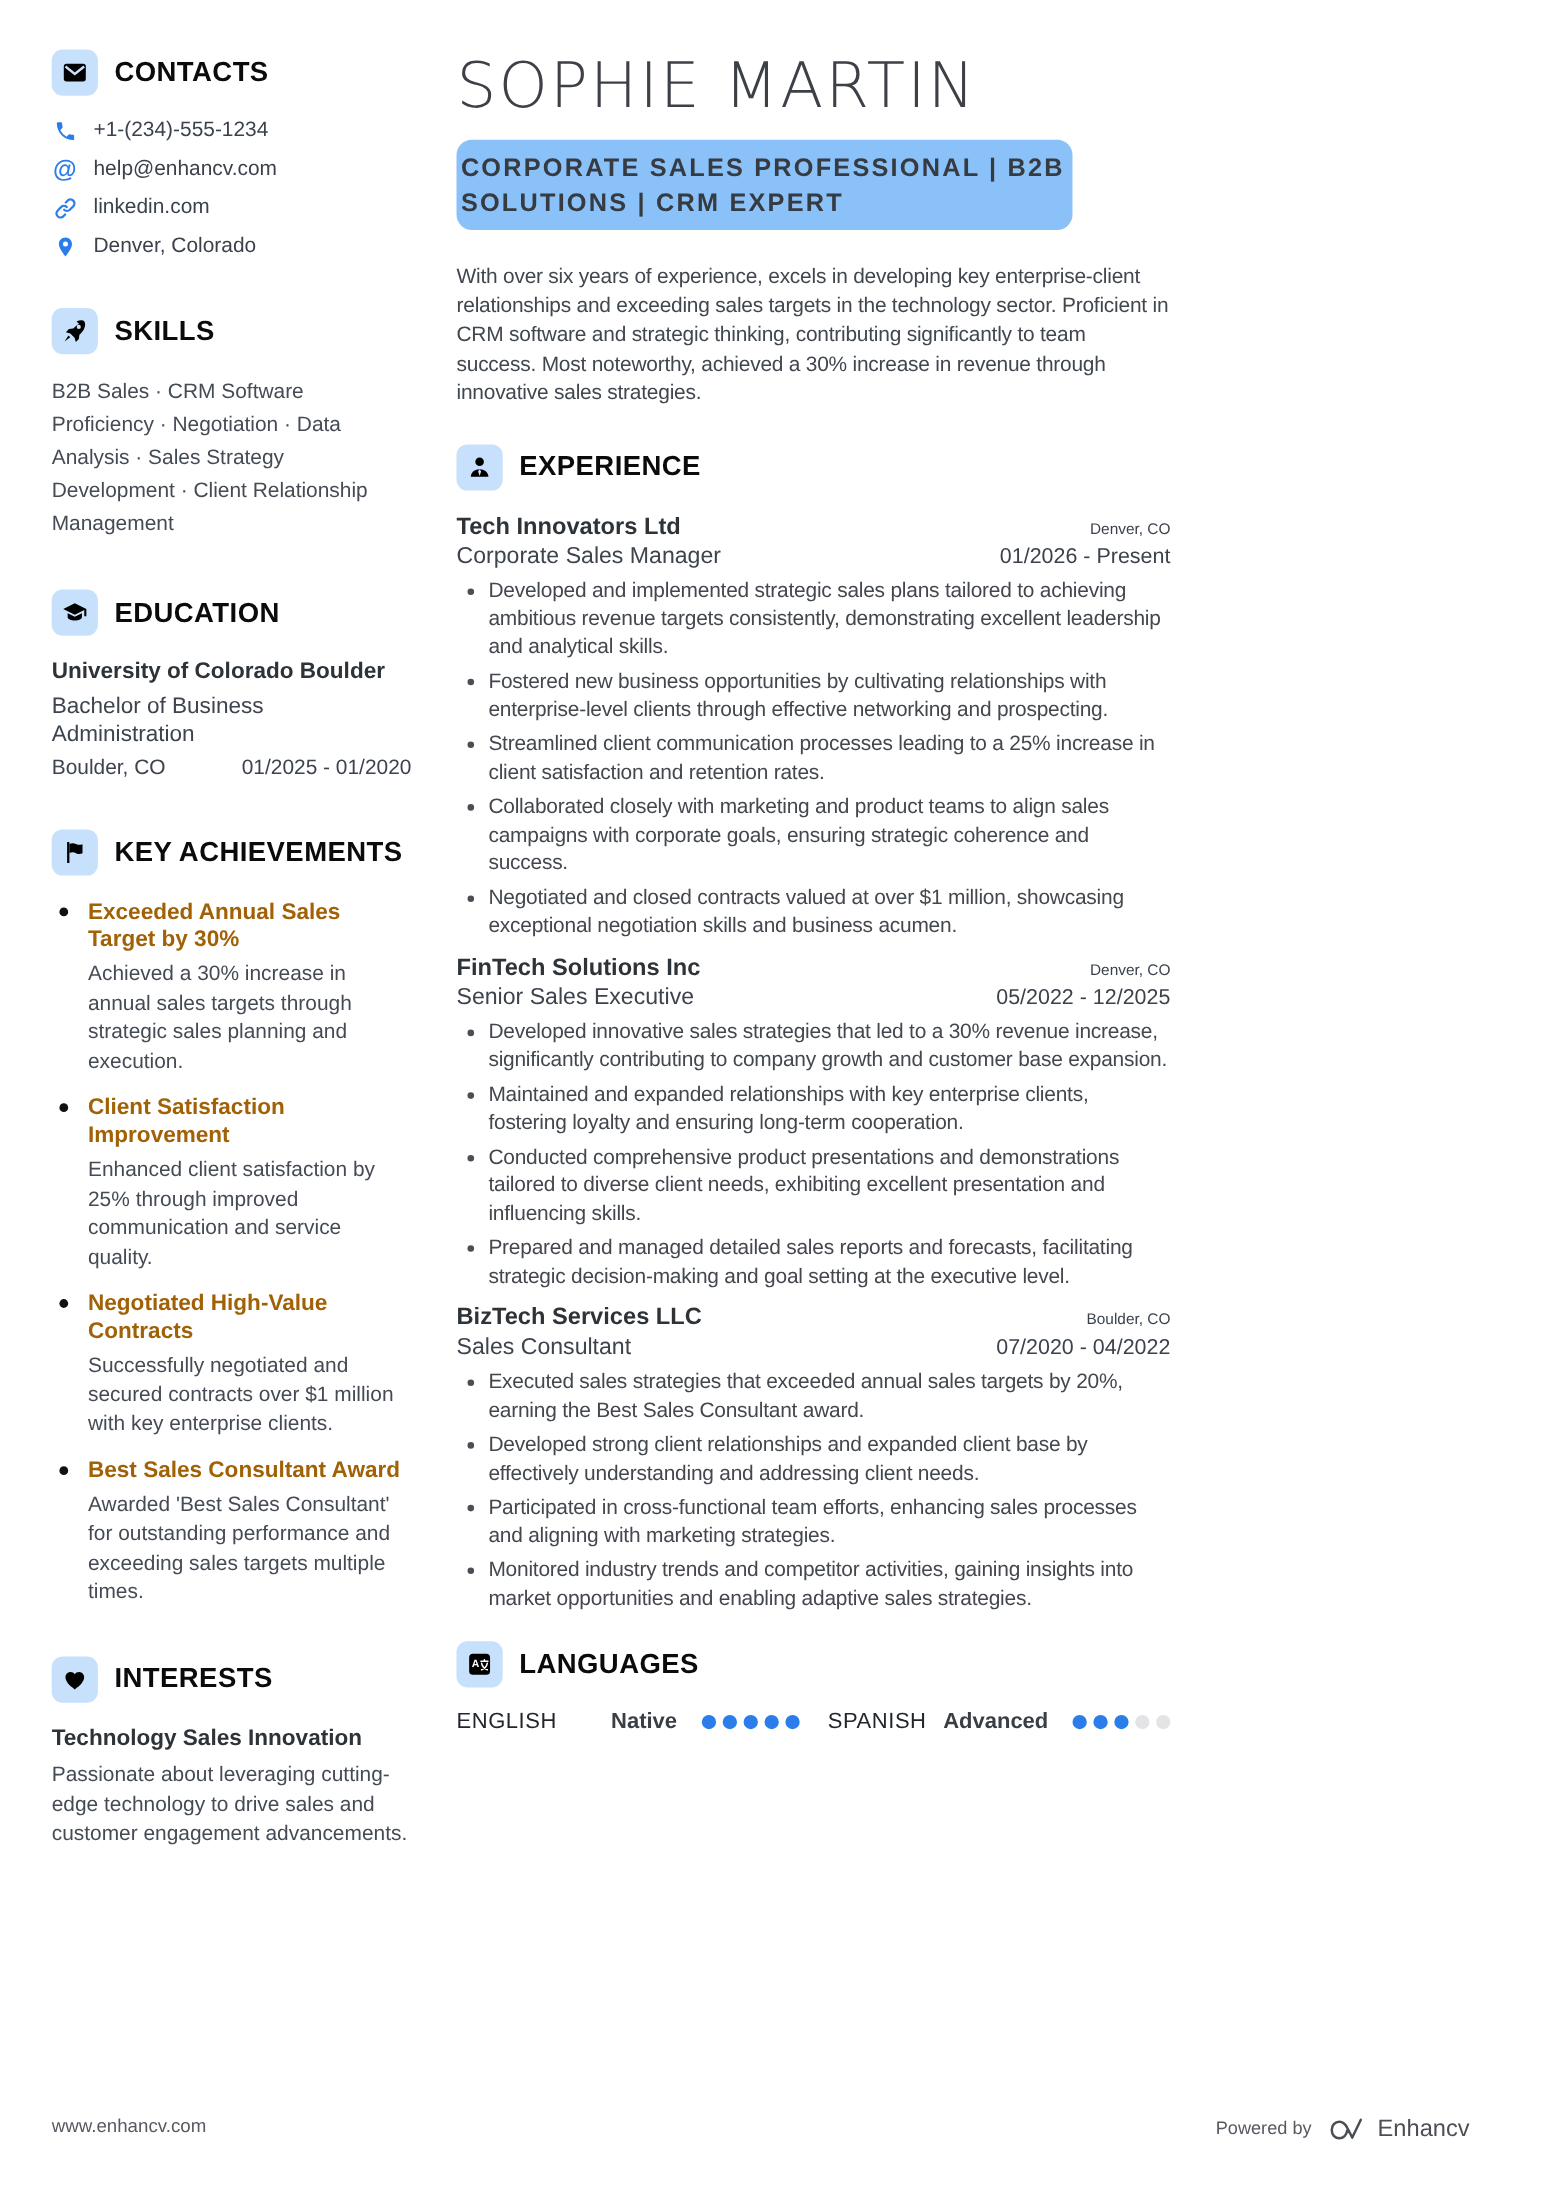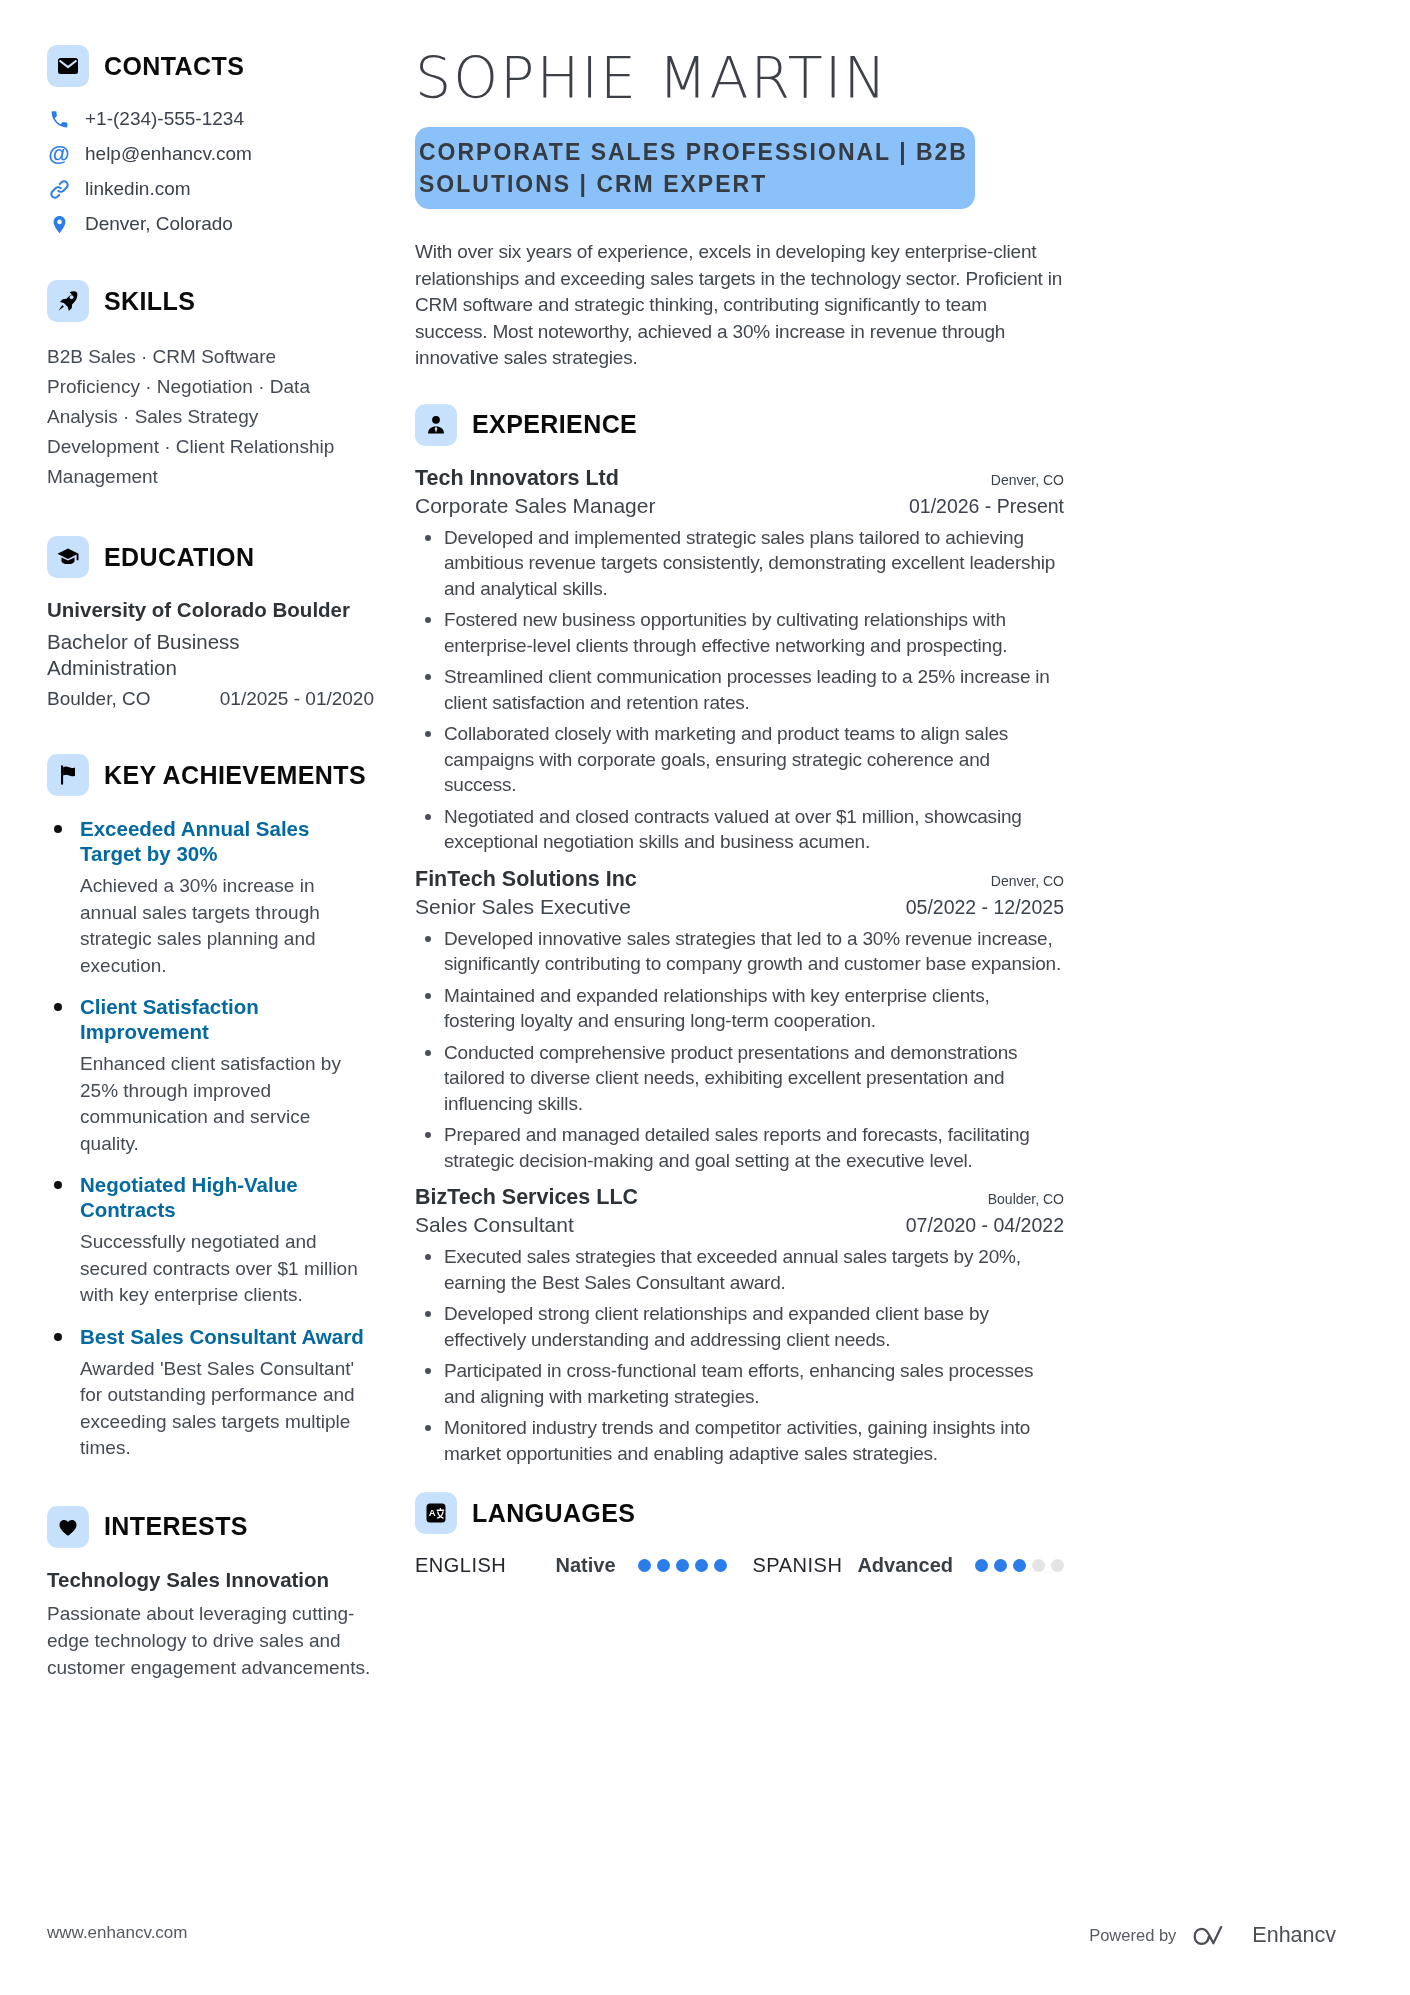--- a/index.html
+++ b/index.html
@@ -33,21 +33,21 @@
   
   .edu-school { font-size:20.5px; font-weight:bold; color:#2e3338; margin-bottom:7px; }
   .edu-degree { font-size:20.5px; line-height:26px; color:#3d444e; }
   .edu-meta { display:flex; justify-content:space-between; font-size:19px;
               color:#3d444e; margin-top:7px; }
 
   
   .ach { display:flex; gap:18px; margin-bottom:15px; }
   .ach-bullet { width:8px; height:8px; border-radius:50%; background:#111;
                 margin-top:9px; margin-left:7px; flex:none; }
-  .ach h3 { font-size:20.5px; line-height:25px; color:#0369a1; margin-bottom:7px; }
+  .ach h3 { font-size:20.5px; line-height:25px; color:#a16207; margin-bottom:7px; }
   .ach p { font-size:19px; line-height:26.5px; color:#454b55; }
 
   
   .int-title { font-size:20.5px; font-weight:bold; color:#2e3338; margin-bottom:8px; }
   .int-desc { font-size:19px; line-height:27px; color:#454b55; }
 
   
   .name { font-family:"DejaVu Sans ExtraLight","DejaVu Sans",sans-serif;
           font-weight:200; font-size:57px; letter-spacing:2px; color:#3d4147;
           margin-bottom:16px; white-space:nowrap; }
@@ -81,21 +81,21 @@
   .level { font-size:20px; font-weight:bold; color:#3a3f46; margin-left:auto; margin-right:22px; }
   .dots { display:flex; gap:6px; }
   .dot { width:13px; height:13px; border-radius:50%; background:#e4e4e7; }
   .dot.filled { background:#2b7de9; }
 
   
   .footer-left { position:absolute; left:47px; bottom:52px; font-size:17px; color:#565a60; }
   .footer-right { position:absolute; right:74px; bottom:46px; display:flex;
                   align-items:center; gap:14px; }
   .powered { font-size:16.5px; color:#565a60; }
-  .brand { display:flex; align-items:center; gap:20px; font-size:21.5px; color:#4b4f55; }
+  .brand { display:flex; align-items:center; gap:4px; font-size:21.5px; color:#4b4f55; }
   .brand svg { width:42px; height:27px; }
 </style>
 </head>
 <body>
 
 <div class="page">
   <div class="columns">
 
     <div class="sidebar">
 

